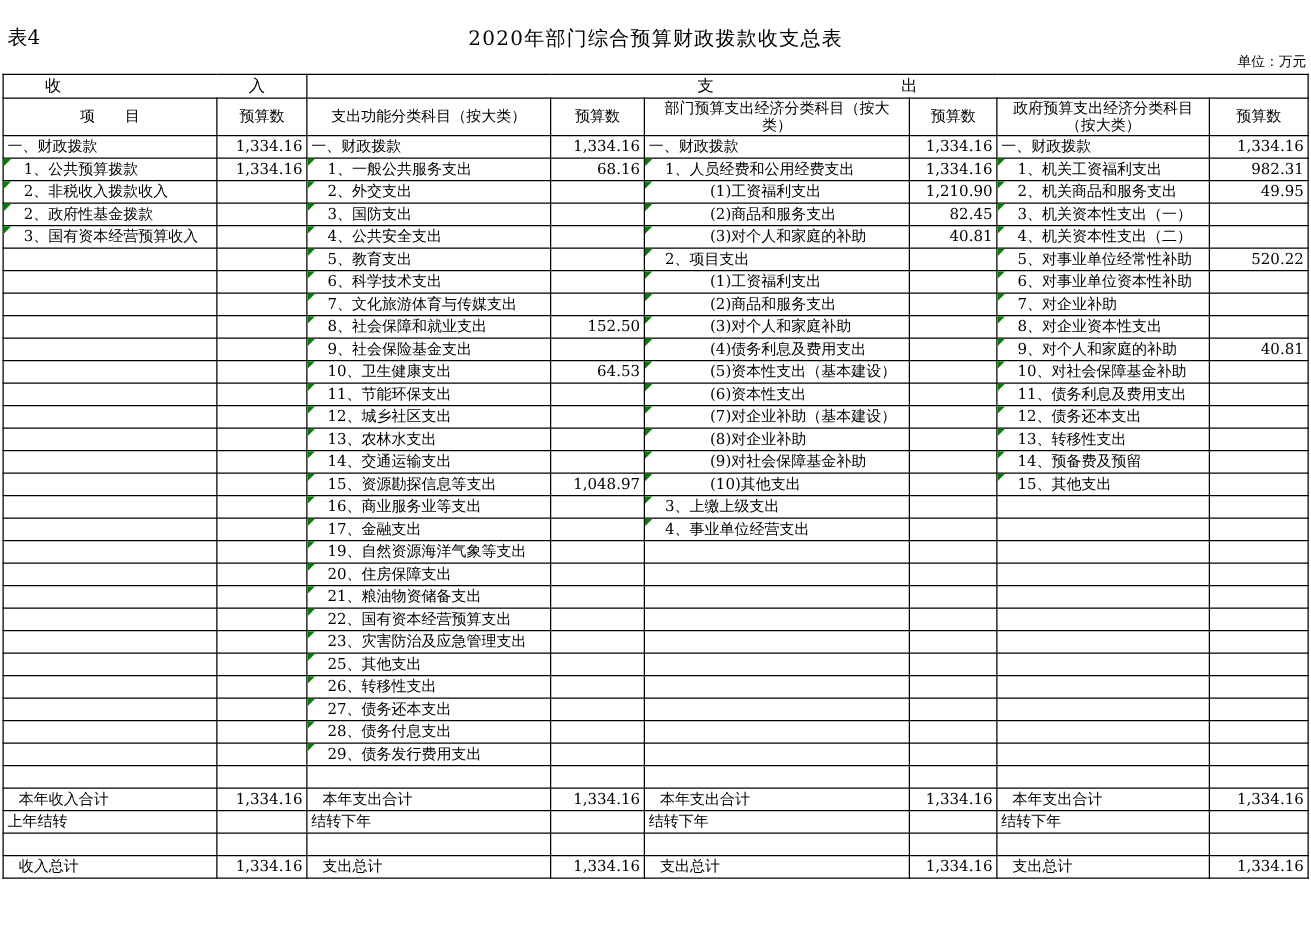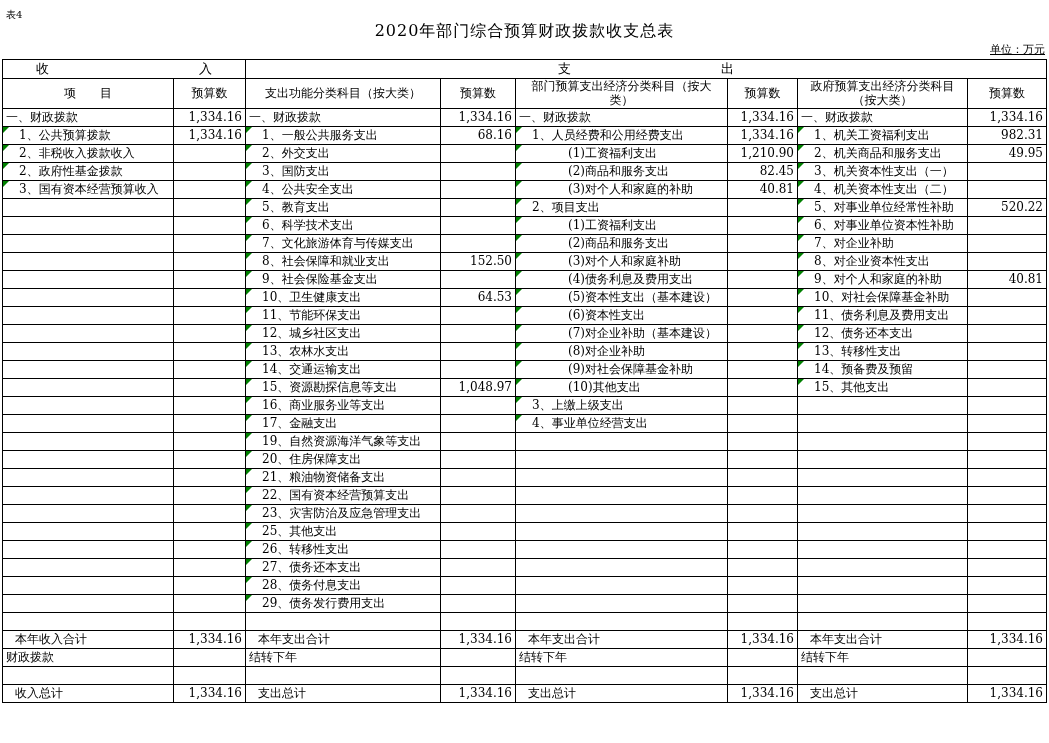--- a/index.html
+++ b/index.html
@@ -1,24 +1,24 @@
 <!DOCTYPE html>
 <html><head>
 <meta charset="utf-8">
 <style>
   html,body{margin:0;padding:0;}
   body{
     width:1049px;height:743px;position:relative;background:#ffffff;color:#000;
     font-family:"DejaVu Serif","Liberation Serif",serif;
     overflow:hidden;
   }
-  .sheet-label{position:absolute;top:8px;left:6px;font-size:10px;}
+  .sheet-label{position:absolute;top:20px;left:6px;font-size:16px;}
   .page-title{position:absolute;top:21px;left:0;width:100%;text-align:center;
     font-size:16px;font-weight:normal;letter-spacing:1px;}
-  .unit-note{position:absolute;top:42px;right:4px;font-size:11px;text-decoration:underline;}
+  .unit-note{position:absolute;top:42px;right:4px;font-size:11px;}
 
   table.budget{position:absolute;top:59px;left:2px;width:1044px;
     border-collapse:collapse;table-layout:fixed;}
   td{border:1px solid #000;padding:0;height:17px;font-size:12px;
     white-space:nowrap;overflow:hidden;position:relative;vertical-align:middle;}
   
   col.c1{width:171px}col.c2{width:72px}col.c3{width:195px}col.c4{width:75px}
   col.c5{width:212px}col.c6{width:70px}col.c7{width:170px}col.c8{width:79px}
 
   td.h1{height:17px;font-size:13px;}
@@ -381,21 +381,21 @@
         <td class="label center">本年收入合计</td>
         <td class="num">1,334.16</td>
         <td class="label center">本年支出合计</td>
         <td class="num">1,334.16</td>
         <td class="label center">本年支出合计</td>
         <td class="num">1,334.16</td>
         <td class="label center">本年支出合计</td>
         <td class="num">1,334.16</td>
       </tr>
       <tr>
-        <td class="label">财政拨款</td>
+        <td class="label">上年结转</td>
         <td></td>
         <td class="label">结转下年</td>
         <td></td>
         <td class="label">结转下年</td>
         <td></td>
         <td class="label">结转下年</td>
         <td></td>
       </tr>
       <tr>
         <td></td>

